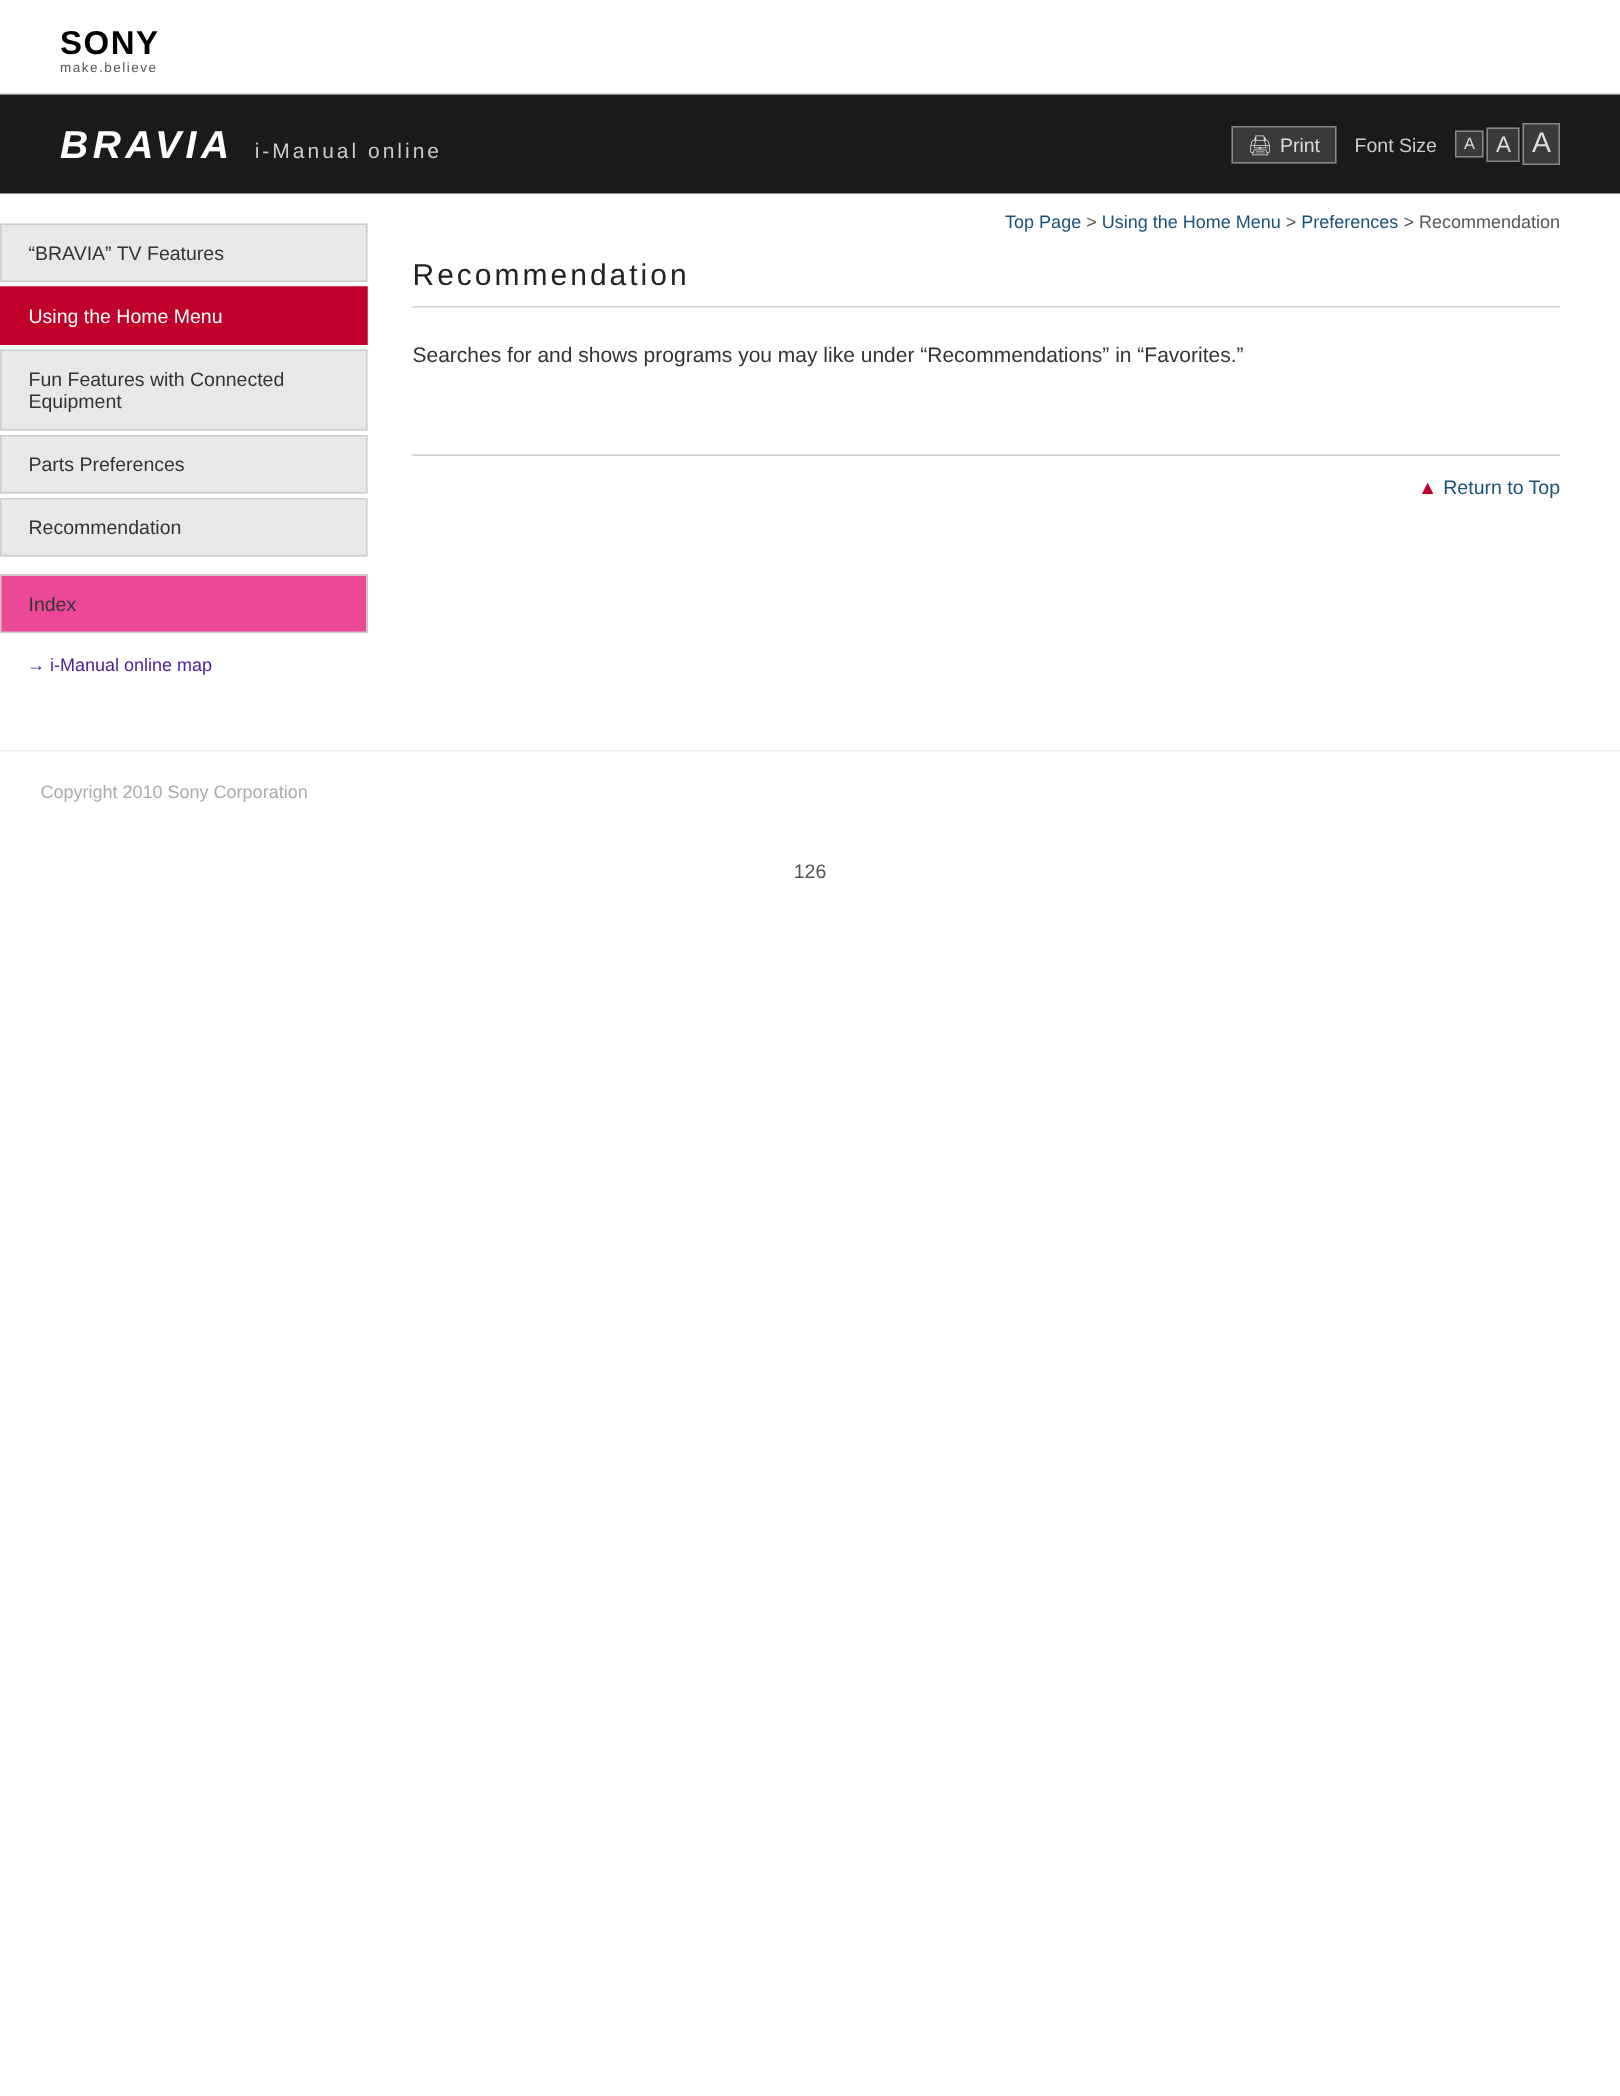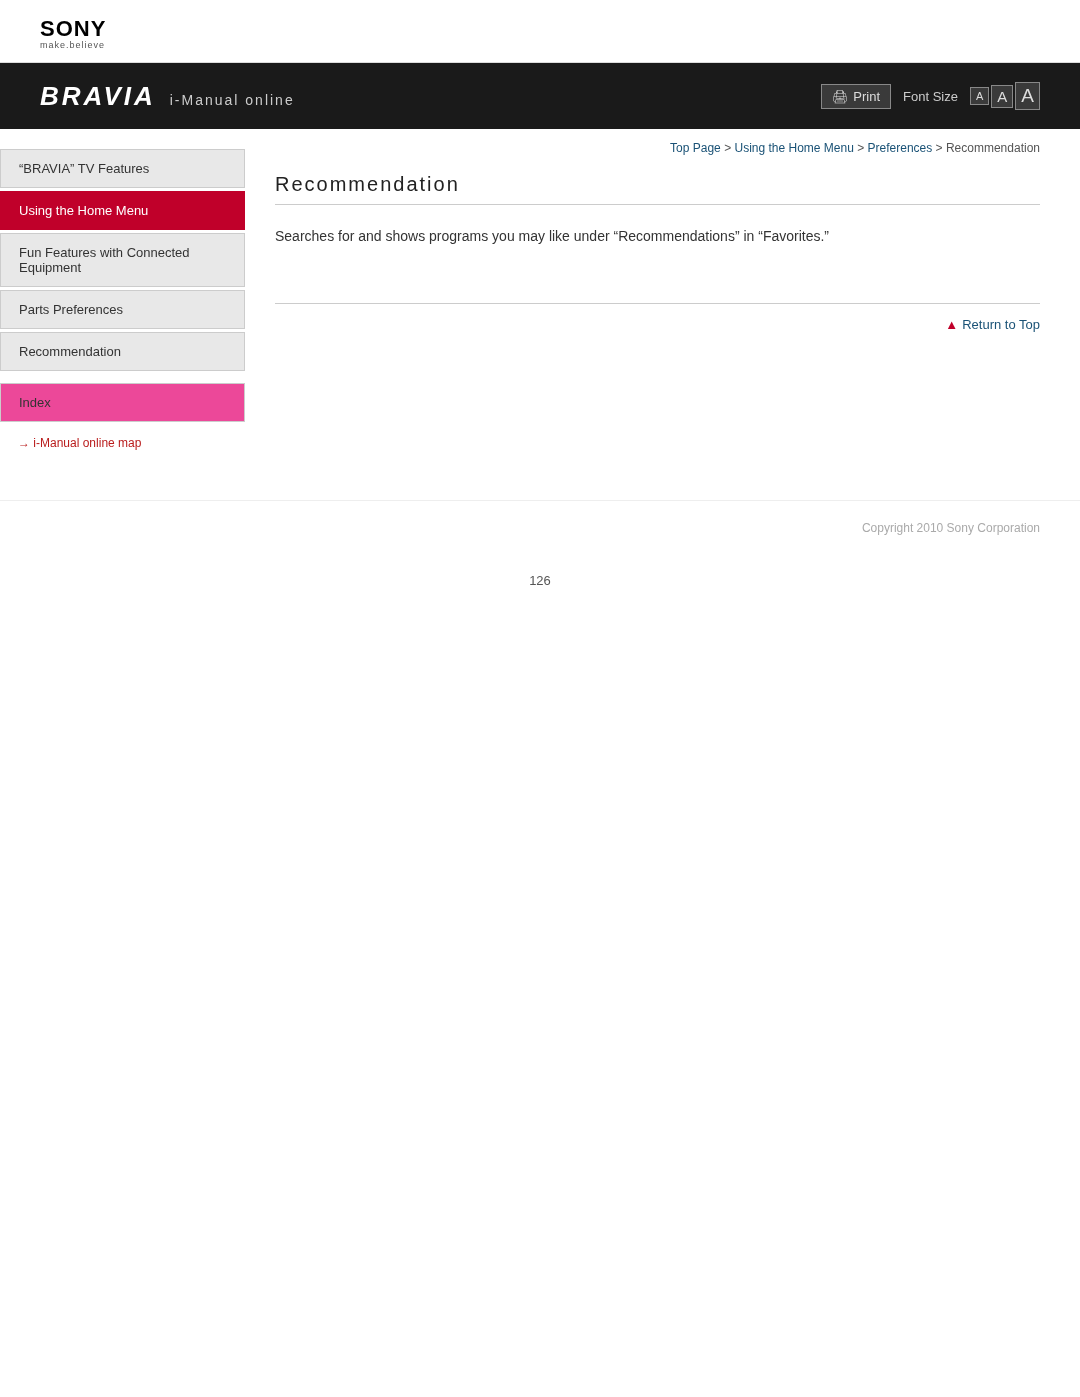--- a/index.html
+++ b/index.html
@@ -130,21 +130,21 @@
       border: 1px solid #ccc;
       cursor: pointer;
     }
     .sidebar-map-link {
       margin-top: 14px;
       padding-left: 18px;
       font-size: 12px;
       color: #1a5276;
     }
     .sidebar-map-link a {
-      color: #b91c1c;
+      color: #4c1d95;
       text-decoration: none;
     }
 
     
     .content-area {
       flex: 1;
       padding: 12px 40px 30px 30px;
     }
 
     
@@ -195,24 +195,23 @@
       text-decoration: none;
       cursor: pointer;
     }
     .return-top-triangle {
       color: #c0002a;
       margin-right: 4px;
     }
 
     
     .footer {
-      padding: 18px 40px;
+      padding: 18px 27px;
       border-top: 1px solid #eee;
       margin-top: 30px;
-      text-align: right;
     }
     .copyright {
       font-size: 12px;
       color: #aaa;
     }
 
     
     .page-number {
       text-align: center;
       font-size: 13px;

